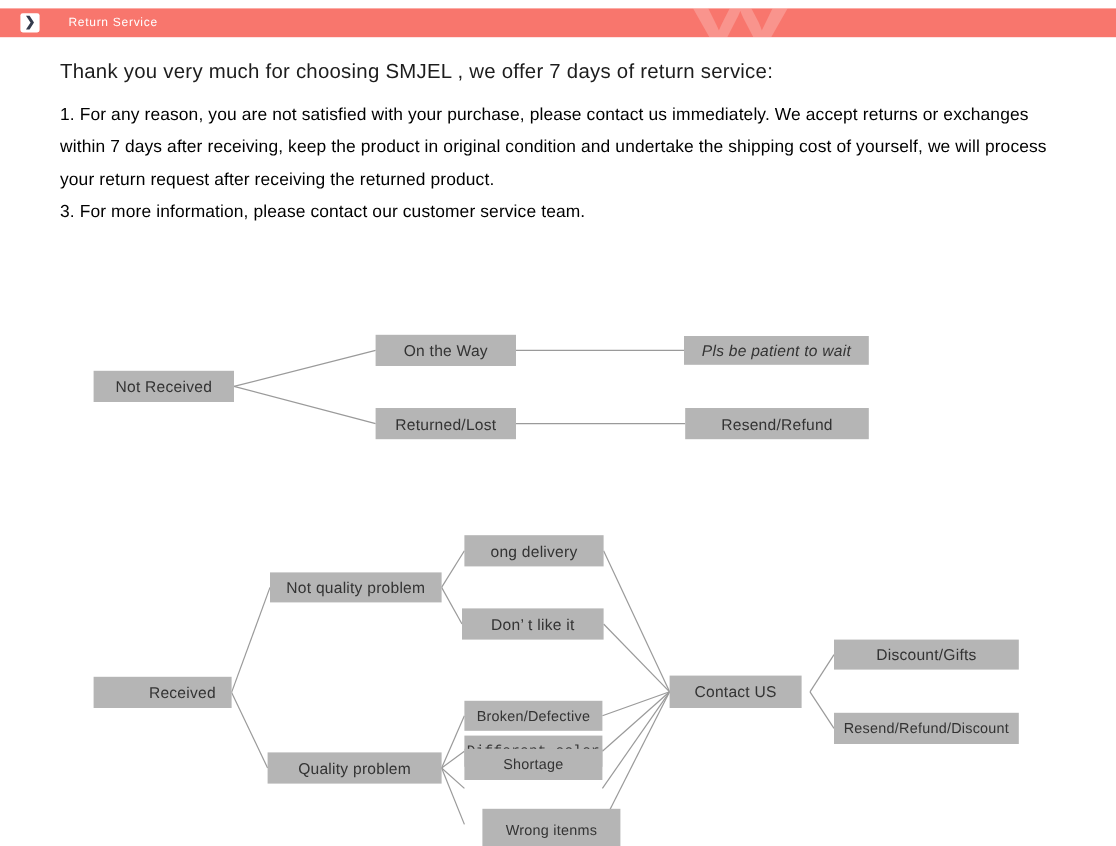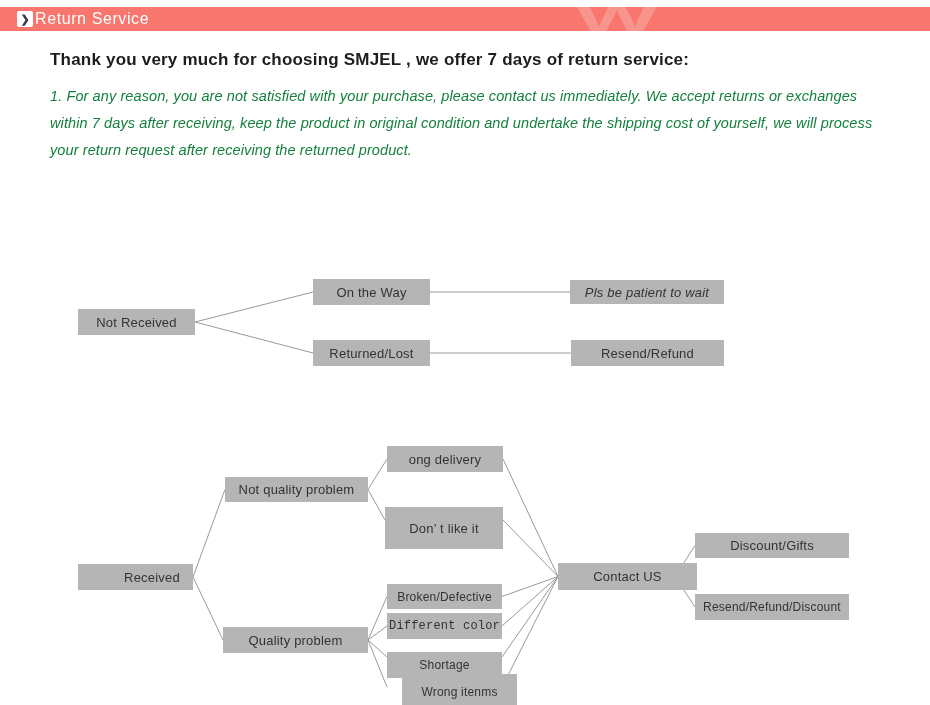--- a/index.html
+++ b/index.html
@@ -37,54 +37,53 @@
   }
   .chev {
     color: #343b4c;
     font-size: 11px;
     font-weight: bold;
     line-height: 1;
     transform: translateY(-0.5px);
   }
   .header-title {
     color: var(--header-text);
-    font-size: 16px;
-    margin-left: 2px;
+    font-size: 10px;
+    margin-left: 24px;
     letter-spacing: 0.6px;
   }
   .watermark {
     position: absolute;
     left: 598px; top: 50%;
     transform: translateY(-52%) scaleX(2.2);
     font-size: 40px;
     font-weight: bold;
     color: rgba(255,255,255,0.22);
     pointer-events: none;
   }
 
   
   .content {
     position: absolute;
     left: 50px; top: 50px;
     width: 840px;
   }
   .heading {
     font-size: 17px;
-    font-weight: bold;
+    font-weight: normal;
     color: #1d1d1d;
     margin: 0 0 13px 0;
     letter-spacing: 0.2px;
   }
   .para {
     font-size: 14.5px;
     line-height: 27px;
-    color: #15803d;
+    color: #000000;
     margin: 0;
     letter-spacing: 0.1px;
-    font-style: italic;
   }
 
   
   .diagram-layer { position: absolute; left: 0; top: 0; width: 930px; height: 705px; }
   .diagram-layer svg { position: absolute; left: 0; top: 0; }
   .flow-node {
     position: absolute;
     background: var(--node-bg);
     color: var(--node-text);
     display: flex;
@@ -107,20 +106,21 @@
       <span class="chev">❯</span>
     </span>
     <span class="header-title">Return Service</span>
     <span class="watermark">W</span>
   </div>
 
   <div class="content">
     <h1 class="heading">Thank you very much for choosing SMJEL , we offer 7 days of return service:</h1>
     <div id="paragraphs">
         <p class="para">1. For any reason, you are not satisfied with your purchase, please contact us immediately. We accept returns or exchanges within 7 days after receiving, keep the product in original condition and undertake the shipping cost of yourself, we will process your return request after receiving the returned product.</p>
+        <p class="para">3. For more information, please contact our customer service team.</p>
       </div>
   </div>
 
   <div class="diagram-layer">
     <svg id="edges" width="930" height="705">
         <line x1="195" y1="322" x2="313" y2="292" stroke="#9a9a9a" stroke-width="1"></line>
         <line x1="195" y1="322" x2="313" y2="353" stroke="#9a9a9a" stroke-width="1"></line>
         <line x1="430" y1="292" x2="570" y2="292" stroke="#9a9a9a" stroke-width="1"></line>
         <line x1="430" y1="353" x2="571" y2="353" stroke="#9a9a9a" stroke-width="1"></line>
         <line x1="193" y1="577" x2="225" y2="489.5" stroke="#9a9a9a" stroke-width="1"></line>
@@ -143,24 +143,24 @@
     <div id="nodes">
         <div class="flow-node" style="left: 78px; top: 309px; width: 117px; height: 26px;">Not Received</div>
         <div class="flow-node" style="left: 313px; top: 279px; width: 117px; height: 26px;">On the Way</div>
         <div class="flow-node" style="left: 570px; top: 280px; width: 154px; height: 24px; font-style: italic;">Pls be patient to wait</div>
         <div class="flow-node" style="left: 313px; top: 340px; width: 117px; height: 26px;">Returned/Lost</div>
         <div class="flow-node" style="left: 571px; top: 340px; width: 153px; height: 26px;">Resend/Refund</div>
         <div class="flow-node" style="left: 78px; top: 564px; width: 115px; height: 26px; padding-left: 33px;">Received</div>
         <div class="flow-node" style="left: 225px; top: 477px; width: 143px; height: 25px; text-align: center;">Not quality problem</div>
         <div class="flow-node" style="left: 223px; top: 627px; width: 145px; height: 26px;">Quality problem</div>
         <div class="flow-node" style="left: 387px; top: 446px; width: 116px; height: 26px;">ong delivery</div>
-        <div class="flow-node" style="left: 385px; top: 507px; width: 118px; height: 42px;">Don’ t like it</div>
+        <div class="flow-node" style="left: 385px; top: 507px; width: 118px; height: 26px;">Don’ t like it</div>
         <div class="flow-node sm" style="left: 387px; top: 584px; width: 115px; height: 25px;">Broken/Defective</div>
         <div class="flow-node sm" style="left: 387px; top: 613px; width: 115px; height: 26px; font-family: Liberation Mono, monospace;">Different color</div>
-        <div class="flow-node sm" style="left: 387px; top: 652px; width: 115px; height: 26px;">Shortage</div>
+        <div class="flow-node sm" style="left: 387px; top: 624px; width: 115px; height: 26px;">Shortage</div>
         <div class="flow-node sm" style="left: 402px; top: 674px; width: 115px; height: 36px;">Wrong itenms</div>
-        <div class="flow-node" style="left: 558px; top: 563px; width: 139px; height: 27px;">Contact US</div>
+        <div class="flow-node" style="left: 558px; top: 563px; width: 110px; height: 27px;">Contact US</div>
         <div class="flow-node" style="left: 695px; top: 533px; width: 154px; height: 25px;">Discount/Gifts</div>
         <div class="flow-node sm" style="left: 695px; top: 594px; width: 154px; height: 26px;">Resend/Refund/Discount</div>
       </div>
   </div>
 
 </div>
 
 </body></html>

